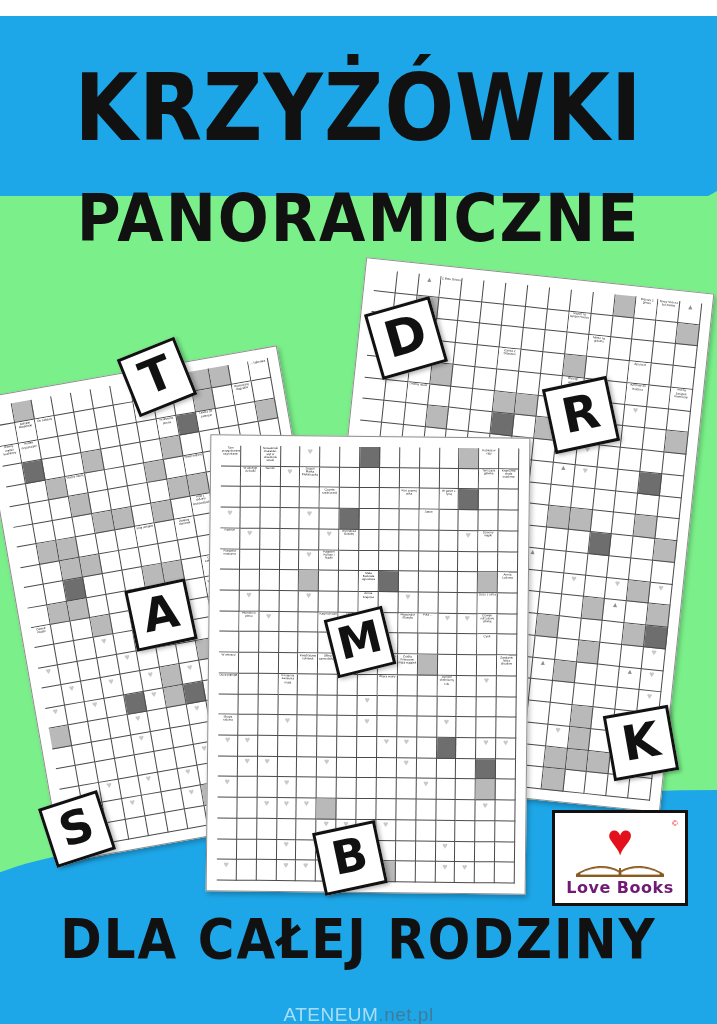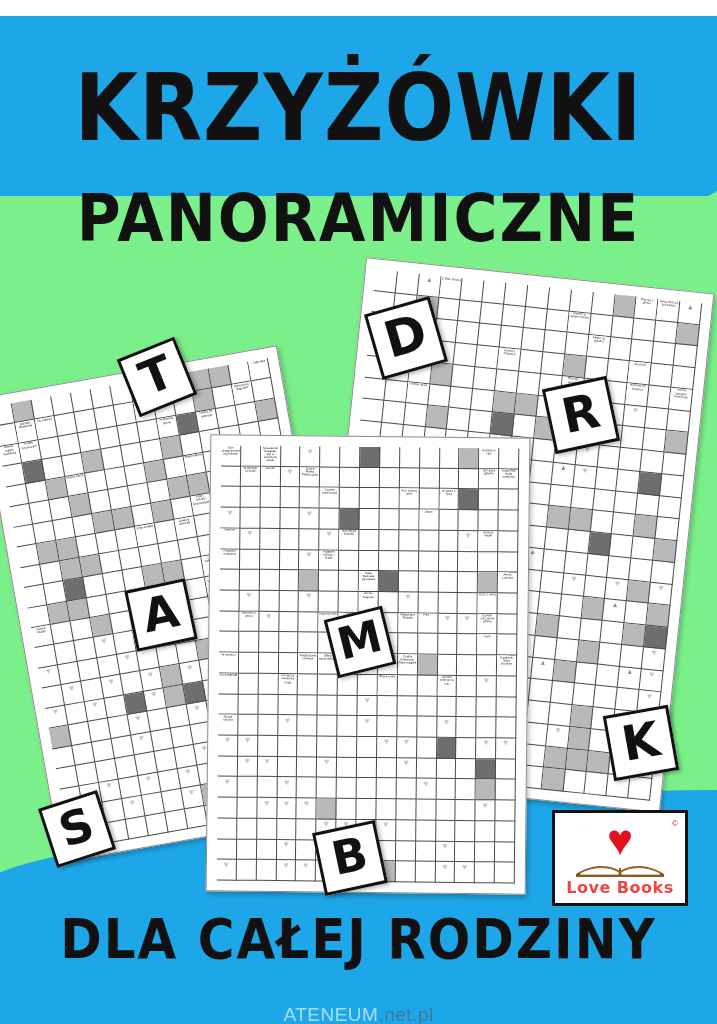--- a/index.html
+++ b/index.html
@@ -245,21 +245,21 @@
   }
   .logo-name {
     position: absolute;
     left: 0;
     right: 0;
     bottom: 6px;
     text-align: center;
     font-family: "DejaVu Sans", sans-serif;
     font-weight: bold;
     font-size: 16px;
-    color: #ef4444;
+    color: #701a75;
     letter-spacing: 0.5px;
   }
   .logo-reg {
     position: absolute;
     right: 7px;
     top: 6px;
     font-size: 8px;
     color: #e2111c;
   }
 

